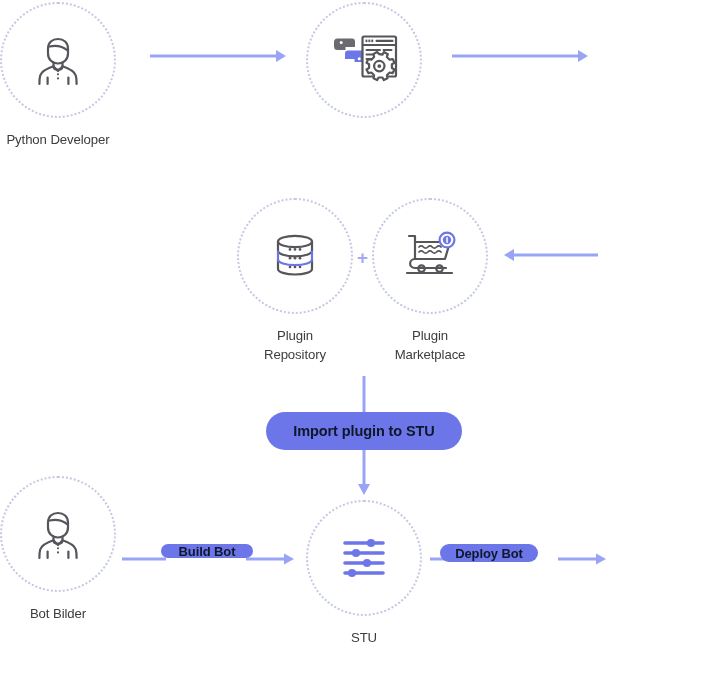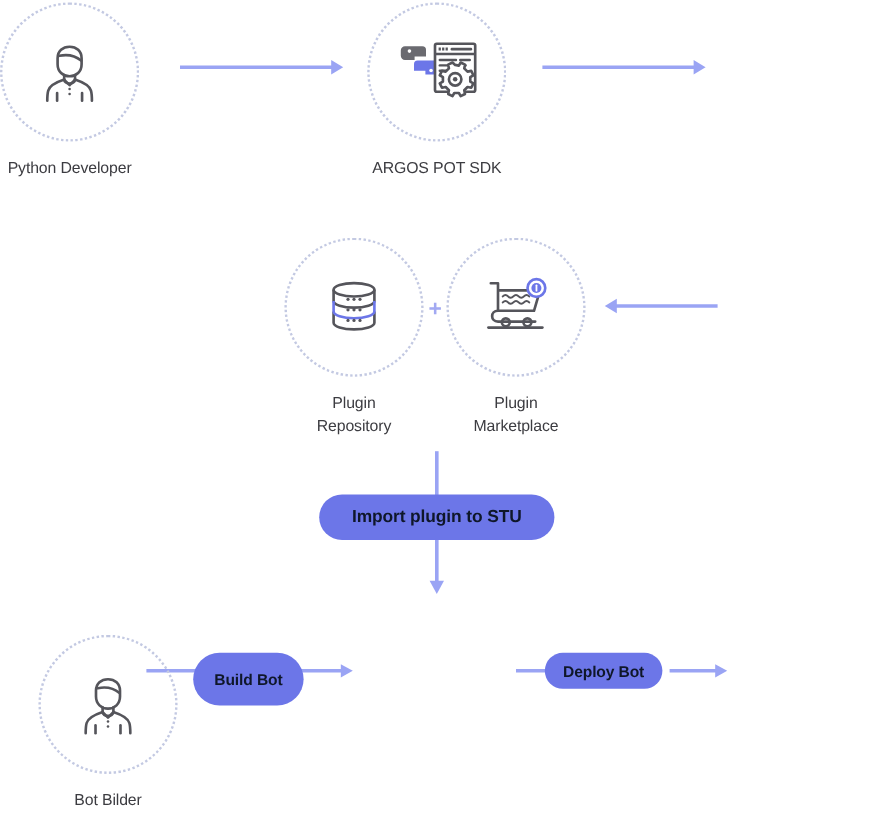--- a/index.html
+++ b/index.html
@@ -198,21 +198,20 @@
           </g>
 
           <g transform="translate(49.3,33.3)">
             <path d="M0,-13.2 L3.1,-12.6 L4.6,-15.2 L8.2,-13.4 L7.6,-10.3 L10.3,-7.6 L13.4,-8.2 L15.2,-4.6 L12.6,-3.1 L12.6,0.7 L15.2,2.2 L13.4,5.8 L10.3,5.2 L7.6,7.9 L8.2,11 L4.6,12.8 L3.1,10.2 L-0.7,10.2 L-2.2,12.8 L-5.8,11 L-5.2,7.9 L-7.9,5.2 L-11,5.8 L-12.8,2.2 L-10.2,0.7 L-10.2,-3.1 L-12.8,-4.6 L-11,-8.2 L-7.9,-7.6 L-5.2,-10.3 L-5.8,-13.4 L-2.2,-15.2 Z" fill="#ffffff" stroke="#55555b" stroke-width="2.2" stroke-linejoin="round"></path>
             <circle cx="0" cy="-1.2" r="5.2" fill="#ffffff" stroke="#55555b" stroke-width="2.2"></circle>
             <circle cx="0" cy="-1.2" r="1.9" fill="#55555b"></circle>
           </g>
         </svg>
       </span>
     </div>
-    <div class="node-label">ARGOS POT SDK</div>
   </div>
 
 
   <div class="node" style="left:237px; top:198px;">
     <div class="dotted-circle">
       <span class="ring"></span>
       <span class="glyph">
         <svg width="52" height="52" viewBox="0 0 52 52">
           <g fill="none" stroke="#55555b" stroke-width="2.2" stroke-linejoin="round">
             <ellipse cx="26" cy="11.5" rx="17" ry="5.6"></ellipse>
@@ -264,21 +263,21 @@
     </div>
     <div class="node-label">Plugin
 Marketplace</div>
   </div>
 
 
   <div class="pill big" style="left:266px; top:412px; width:196px; height:38px;">
     <span>Import plugin to STU</span>
   </div>
 
-  <div class="node" style="left:0px; top:529px;margin-left:32px;">
+  <div class="node" style="left:0px; top:476px;">
     <div class="dotted-circle">
       <span class="ring"></span>
       <span class="glyph">
         <svg width="56" height="56" viewBox="0 0 56 56">
           <g fill="none" stroke="#55555b" stroke-width="2.2" stroke-linecap="round" stroke-linejoin="round">
             <path d="M18 16.5 C18 10.5 22.3 7 28 7 C33.7 7 38 10.5 38 16.5 L38 21.5 C38 27.6 33.6 31.5 28 31.5 C22.4 31.5 18 27.6 18 21.5 Z"></path>
             <path d="M19.5 14.5 C24 13.6 31 13 37.6 18.5"></path>
             <path d="M23.5 30.5 L23.5 34.5 C23.5 36.4 25.6 37.6 28 37.6 C30.4 37.6 32.5 36.4 32.5 34.5 L32.5 30.5"></path>
             <path d="M23.5 34.3 C17.5 36.3 11.5 39 10.2 43.5 C9.6 45.6 9.4 49 9.4 52"></path>
             <path d="M32.5 34.3 C38.5 36.3 44.5 39 45.8 43.5 C46.4 45.6 46.6 49 46.6 52"></path>
@@ -289,23 +288,45 @@
           <g fill="#55555b">
             <circle cx="28" cy="42.2" r="1.05"></circle>
             <circle cx="28" cy="46.4" r="1.05"></circle>
           </g>
         </svg>
       </span>
     </div>
     <div class="node-label">Bot Bilder</div>
   </div>
 
-  <div class="pill" style="left:161px; top:544px; width:92px; height:44px;">
+  <div class="pill" style="left:161px; top:544px; width:92px; height:14px;">
     <span>Build Bot</span>
   </div>
 
-
-  <div class="pill" style="left:454px; top:544px; width:98px; height:30px;text-align:right;">
+  <div class="node" style="left:306px; top:500px;">
+    <div class="dotted-circle">
+      <span class="ring"></span>
+      <span class="glyph">
+        <svg width="48" height="48" viewBox="0 0 48 48">
+          <g stroke="#6c76e8" stroke-width="3.6" stroke-linecap="round">
+            <line x1="5" y1="9" x2="43" y2="9"></line>
+            <line x1="5" y1="19" x2="43" y2="19"></line>
+            <line x1="5" y1="29" x2="43" y2="29"></line>
+            <line x1="5" y1="39" x2="43" y2="39"></line>
+          </g>
+          <g fill="#6c76e8">
+            <circle cx="31" cy="9" r="4.1"></circle>
+            <circle cx="16" cy="19" r="4.1"></circle>
+            <circle cx="27" cy="29" r="4.1"></circle>
+            <circle cx="12" cy="39" r="4.1"></circle>
+          </g>
+        </svg>
+      </span>
+    </div>
+    <div class="node-label">STU</div>
+  </div>
+
+  <div class="pill" style="left:440px; top:544px; width:98px; height:18px;text-align:right;">
     <span>Deploy Bot</span>
   </div>
 
 
 </div>
 
 </body></html>

